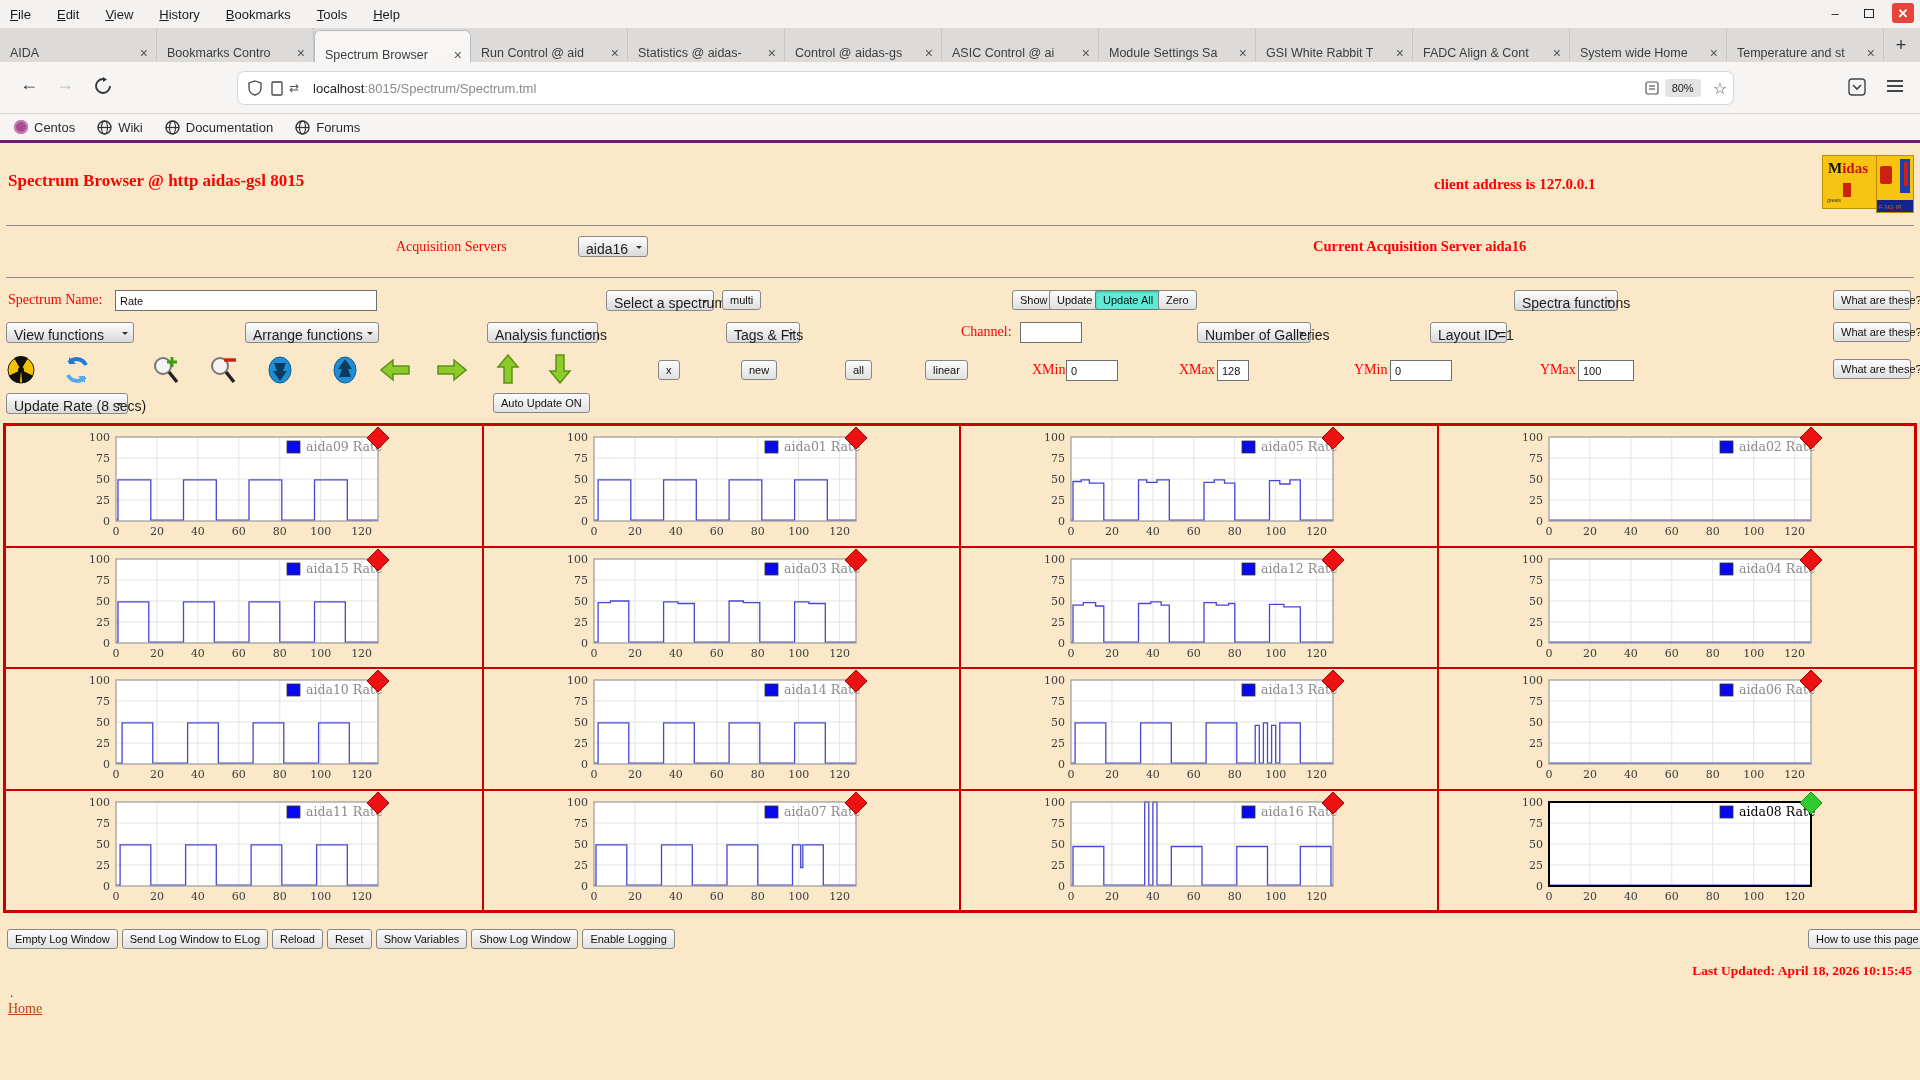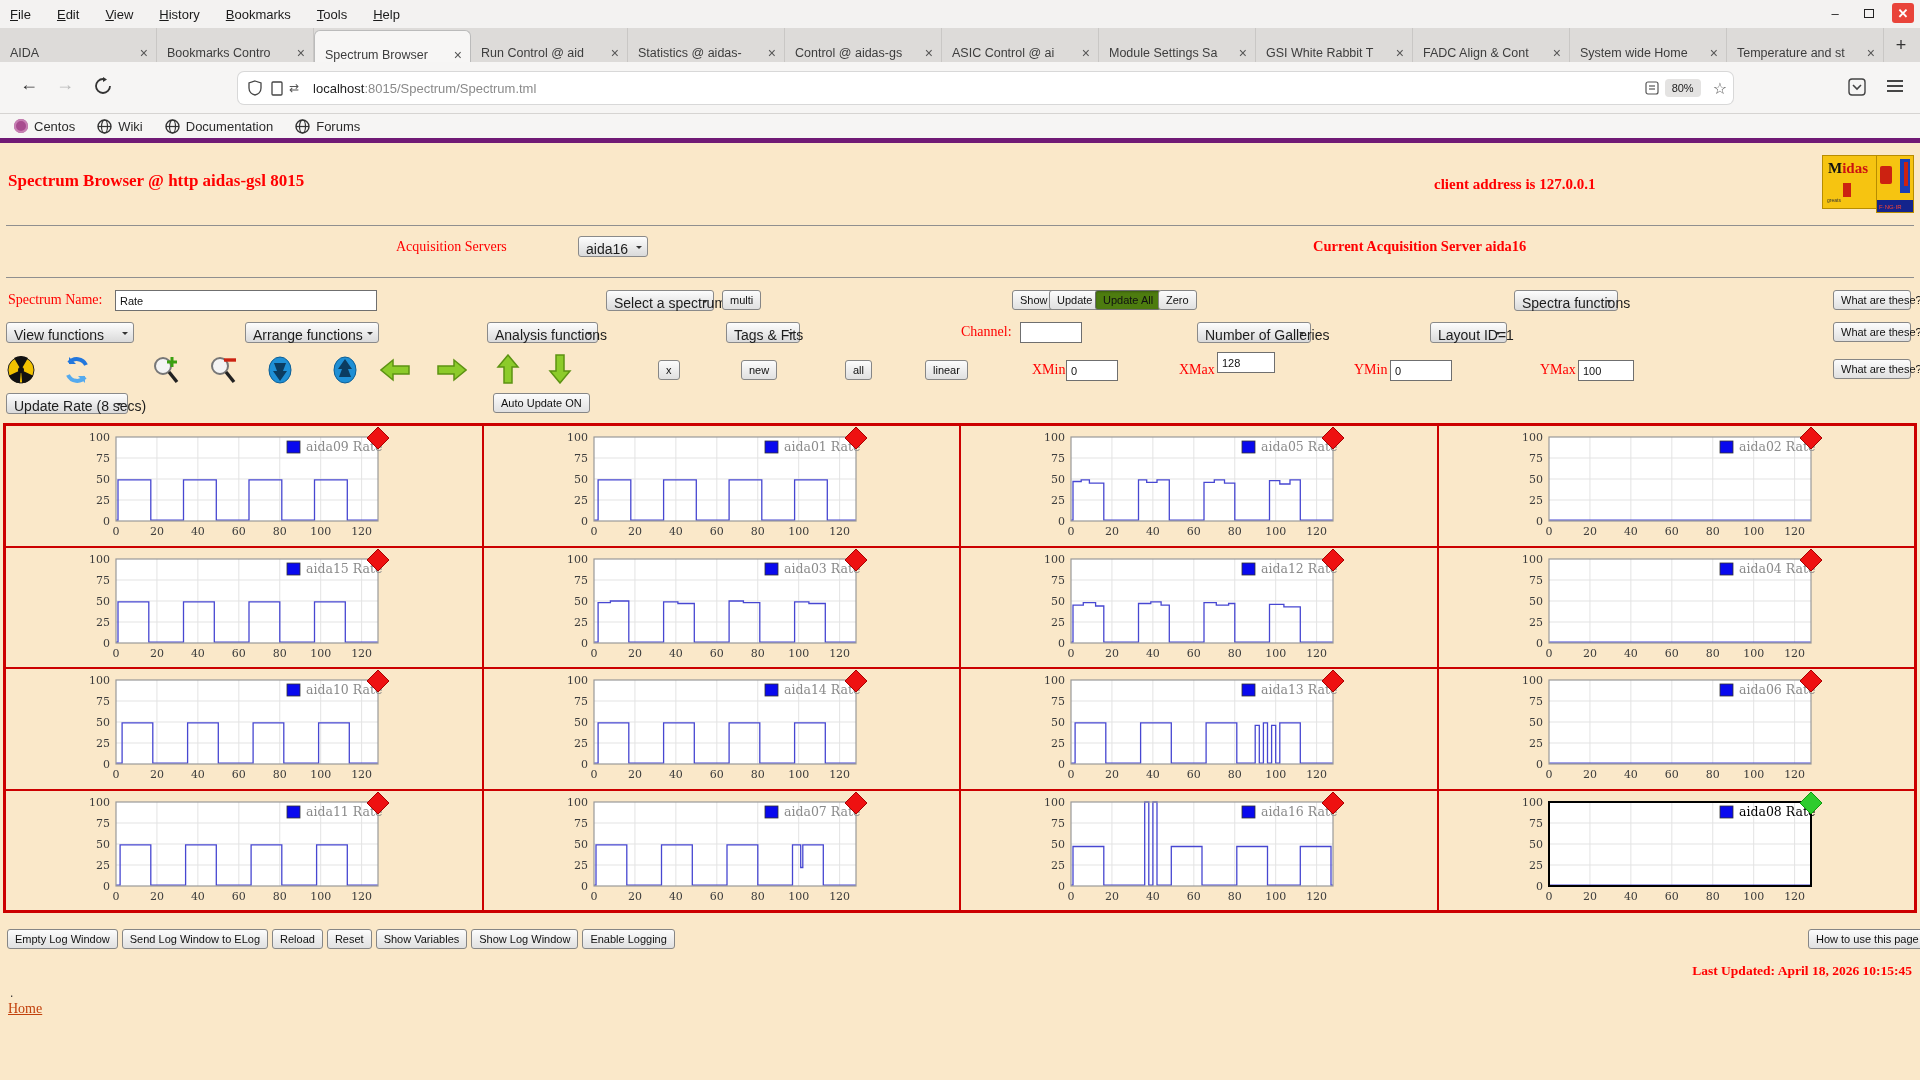--- a/index.html
+++ b/index.html
@@ -32,35 +32,35 @@
   .navbtn.disabled { color:#b9b9b9; }
   #urlpill { position:absolute; left:238px; top:10px; width:1495px; height:32px; background:#fff;
              border-radius:6px; box-shadow:0 0 0 1px #d8d8d8; display:flex; align-items:center; }
   #urlpill svg { flex:none; }
   #url-text { font-size:13px; color:#8a8a8a; margin-left:8px; flex:1; white-space:nowrap; overflow:hidden; }
   #url-text b { color:#222; font-weight:normal; }
   .zoom-badge { background:#e4e3e2; border-radius:4px; font-size:11px; color:#222; padding:3px 7px; margin:0 6px; }
   .pill-icon { color:#555; font-size:14px; margin:0 6px; }
 
   #bookmarksbar { position:absolute; left:0; top:114px; width:1920px; height:29px; background:#f6f5f4;
-                  border-bottom:5px solid #701a75; display:flex; align-items:center; gap:22px; padding-left:14px; }
+                  border-bottom:3px solid #701a75; display:flex; align-items:center; gap:22px; padding-left:14px; }
   .bm { display:flex; align-items:center; gap:6px; font-size:13px; color:#2b2b2b; }
   .centos-dot { width:14px; height:14px; border-radius:50%; background:#a84c8f;
                 box-shadow:inset 0 0 0 2px #c77fb3; }
 
   
   #page { position:absolute; left:0; top:143px; width:1920px; height:937px; background:#fae8c9; overflow:hidden; }
   .abs { position:absolute; }
   .rlabel { position:absolute; color:#ff0000; font-family:"Liberation Serif", serif; font-size:14px; white-space:nowrap; }
   .rbold  { font-weight:bold; }
   .hr { position:absolute; left:6px; right:6px; border-top:1px solid #8f8f8f; }
 
   .pbtn { position:absolute; background:linear-gradient(#fcfcfc,#e0e0e0); border:1px solid #868686;
           border-radius:3px; font-size:11px; color:#111; padding:3px 7px; white-space:nowrap; text-align:center; }
-  .pbtn.pressed { background:#4d7c0f; border-color:#6f6f6f; box-shadow:inset 0 1px 2px rgba(0,0,0,.25); }
+  .pbtn.pressed { background:#5eead4; border-color:#6f6f6f; box-shadow:inset 0 1px 2px rgba(0,0,0,.25); }
   .dropdown { position:absolute; height:21px; background:linear-gradient(#fdfdfd,#dadada); border:1px solid #8a8a8a;
               border-radius:3px; font-size:14px; color:#1c1c1c; padding:4px 18px 0 7px; white-space:nowrap; }
   .dropdown .chev { position:absolute; right:5px; top:9px; width:0; height:0;
                     border:3.5px solid transparent; border-top-color:#333; }
   .tinput { position:absolute; height:21px; border:1px solid #6f6f6f; background:#fff;
             font-size:11px; font-family:"Liberation Sans", sans-serif; padding:0 4px; color:#111; }
 
   .tool { position:absolute; width:30px; height:30px; }
 
   
@@ -329,21 +329,21 @@
     <svg class="tool" style="left:548px;top:211px;width:24px;height:30px" viewBox="0 0 24 30">
       <path d="M2 17 L8 17 L8 1 L16 1 L16 17 L22 17 L12 29 Z" fill="#8ccb2a" stroke="#5c9212" stroke-width="1.5"></path>
     </svg>
     <div class="pbtn" style="left:658px;top:217px">x</div>
     <div class="pbtn" style="left:741px;top:217px">new</div>
     <div class="pbtn" style="left:845px;top:217px">all</div>
     <div class="pbtn" style="left:925px;top:217px">linear</div>
     <div class="rlabel" style="left:1032px;top:219px">XMin</div>
     <input class="tinput" style="left: 1066px; top: 217px; width: 52px;" value="0">
     <div class="rlabel" style="left:1179px;top:219px">XMax</div>
-    <input class="tinput" style="left: 1217px; top: 209px; width: 58px;" value="128">
+    <input class="tinput" style="left: 1217px; top: 217px; width: 32px;" value="128">
     <div class="rlabel" style="left:1354px;top:219px">YMin</div>
     <input class="tinput" style="left: 1390px; top: 217px; width: 62px;" value="0">
     <div class="rlabel" style="left:1540px;top:219px">YMax</div>
     <input class="tinput" style="left: 1578px; top: 217px; width: 56px;" value="100">
     <div class="pbtn" style="left:1833px;top:216px;width:78px">What are these?</div>
 
     <div class="dropdown" style="left:6px;top:250px;width:122px">
       <span>Update Rate (8 secs)</span><span class="chev"></span>
     </div>
     <div class="pbtn" style="left:493px;top:250px">Auto Update ON</div>

